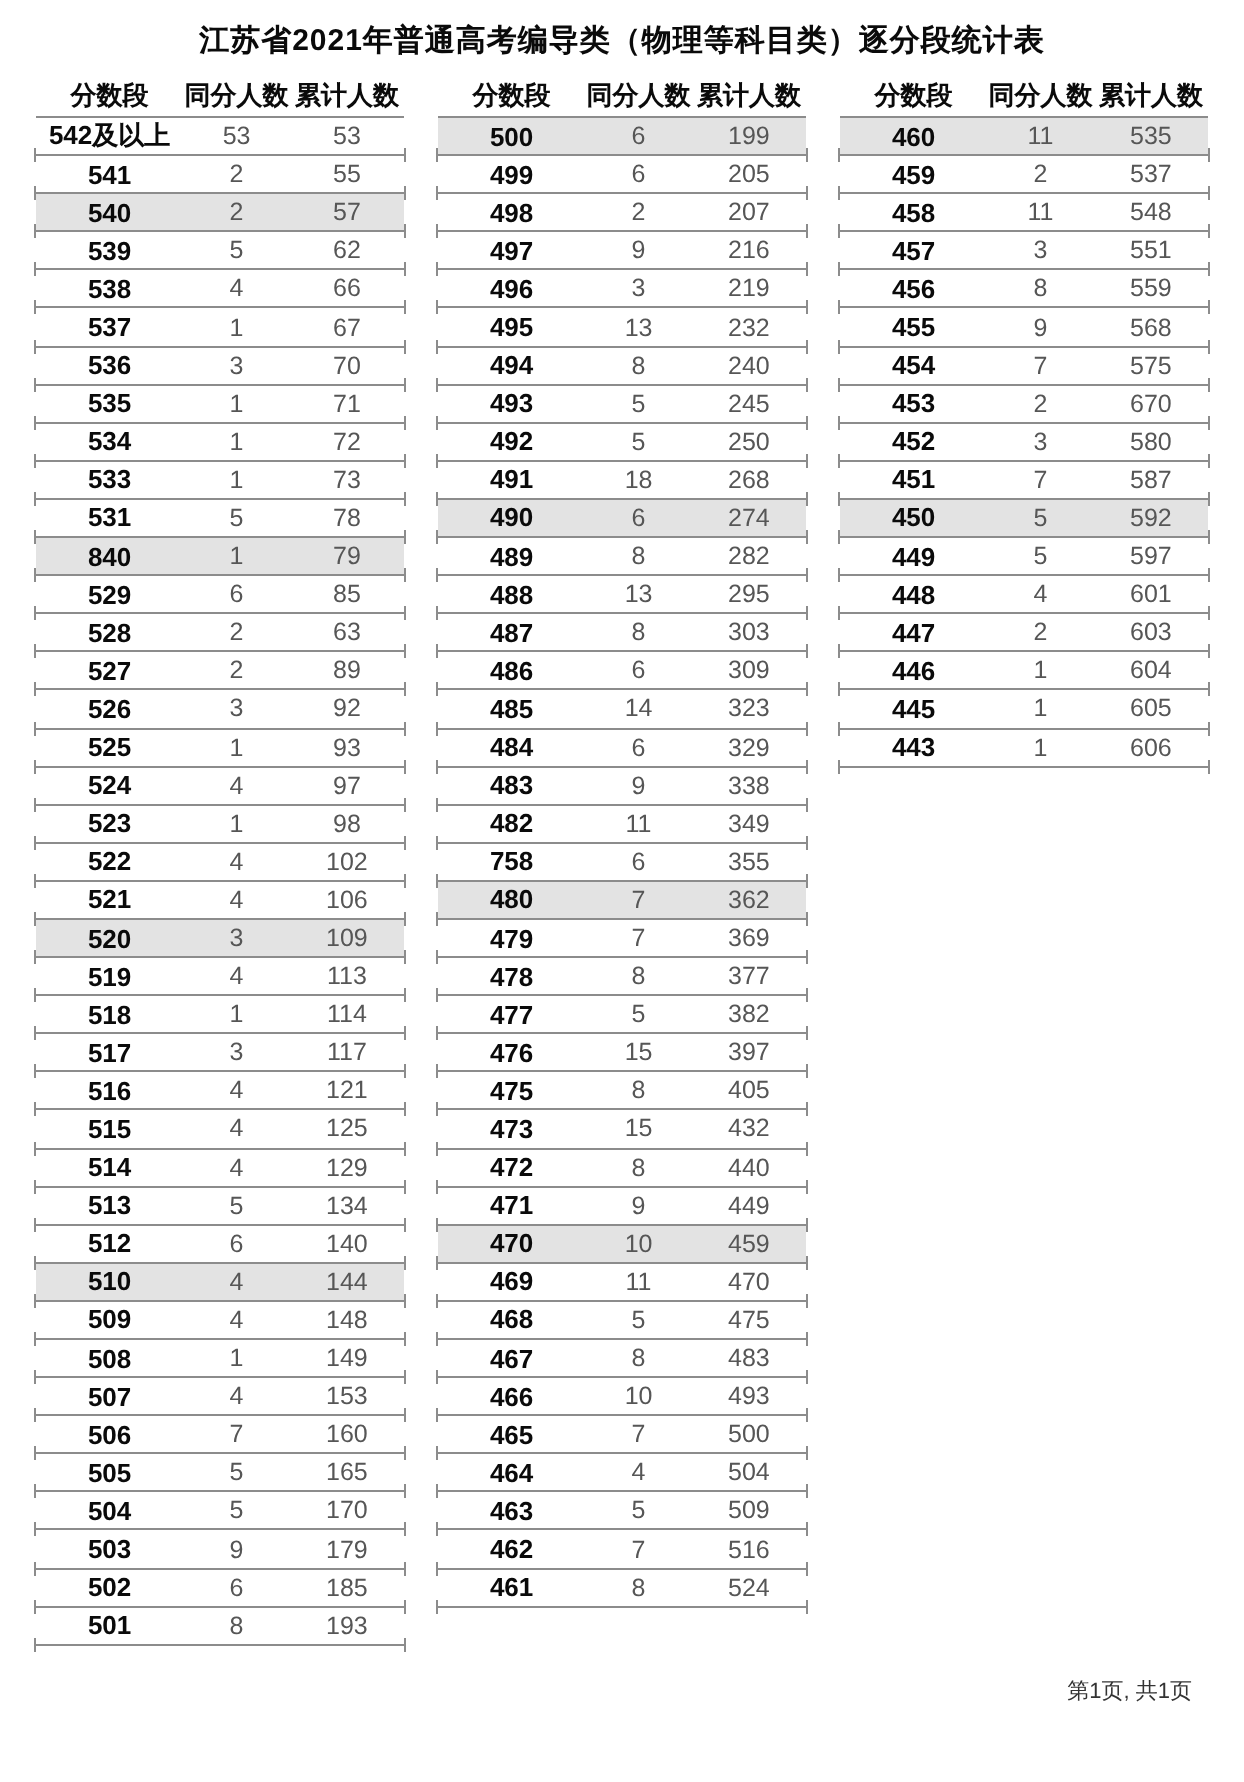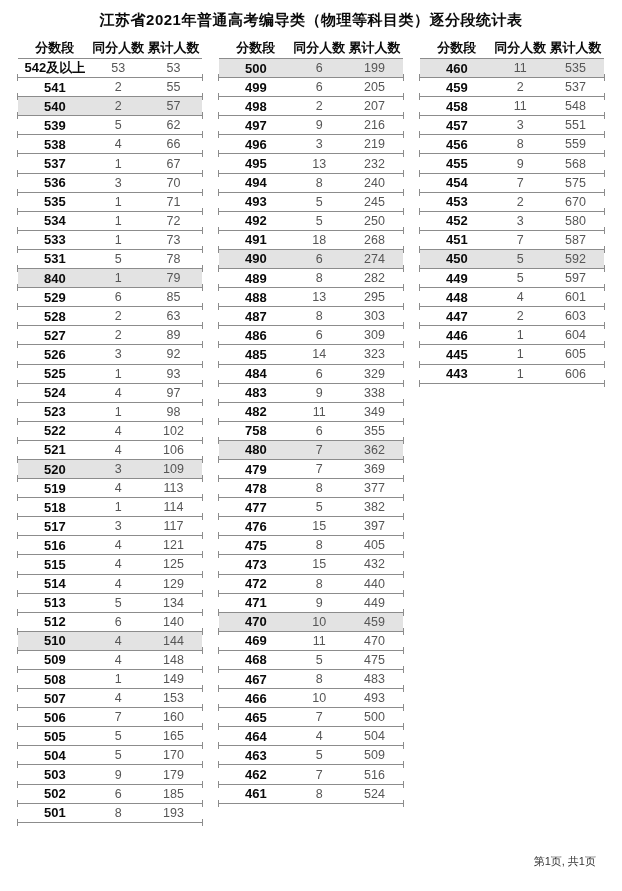--- a/index.html
+++ b/index.html
@@ -67,21 +67,21 @@
   }
   .row::before { left: -1px; }
   .row::after  { right: -1px; }
   .row.shaded { background: #e3e3e3; }
   .row .c-score { font-weight: bold; color: #0a0a0a; font-size: 13px; }
   .row .c-count, .row .c-cum { color: #565656; }
 
   .footer {
     position: absolute;
     right: 26px;
-    bottom: 22px;
+    bottom: 38px;
     font-size: 11px;
     color: #333;
   }
 </style>
 </head>
 <body>
 
 <div class="page">
 
   <div class="title">江苏省2021年普通高考编导类（物理等科目类）逐分段统计表</div>

